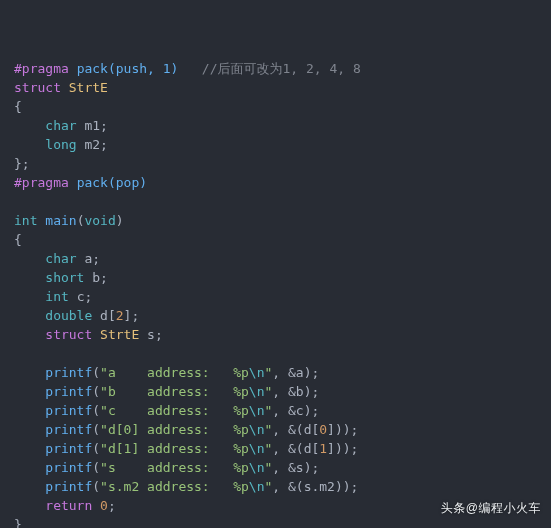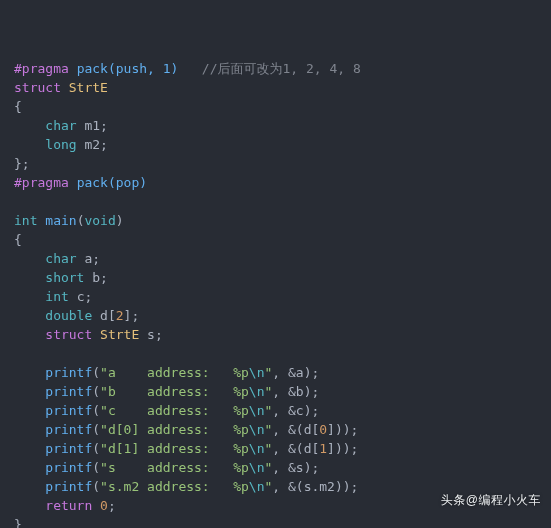--- a/index.html
+++ b/index.html
@@ -21,21 +21,21 @@
   .k-ident   { color: #e5c07b; }
   .k-func    { color: #61afef; }
   .k-num     { color: #d19a66; }
   .k-str     { color: #98c379; }
   .k-esc     { color: #56b6c2; }
   .k-punc    { color: #abb2bf; }
   .k-comment { color: #7f848e; }
   .watermark {
     position: absolute;
     right: 10px;
-    bottom: 18px;
+    bottom: 10px;
     font-family: sans-serif;
     font-size: 12px;
     color: #eceff1;
     text-shadow: 0 0 3px rgba(0,0,0,0.6);
     letter-spacing: 0.5px;
   }
 </style>
 </head>
 <body>
 

